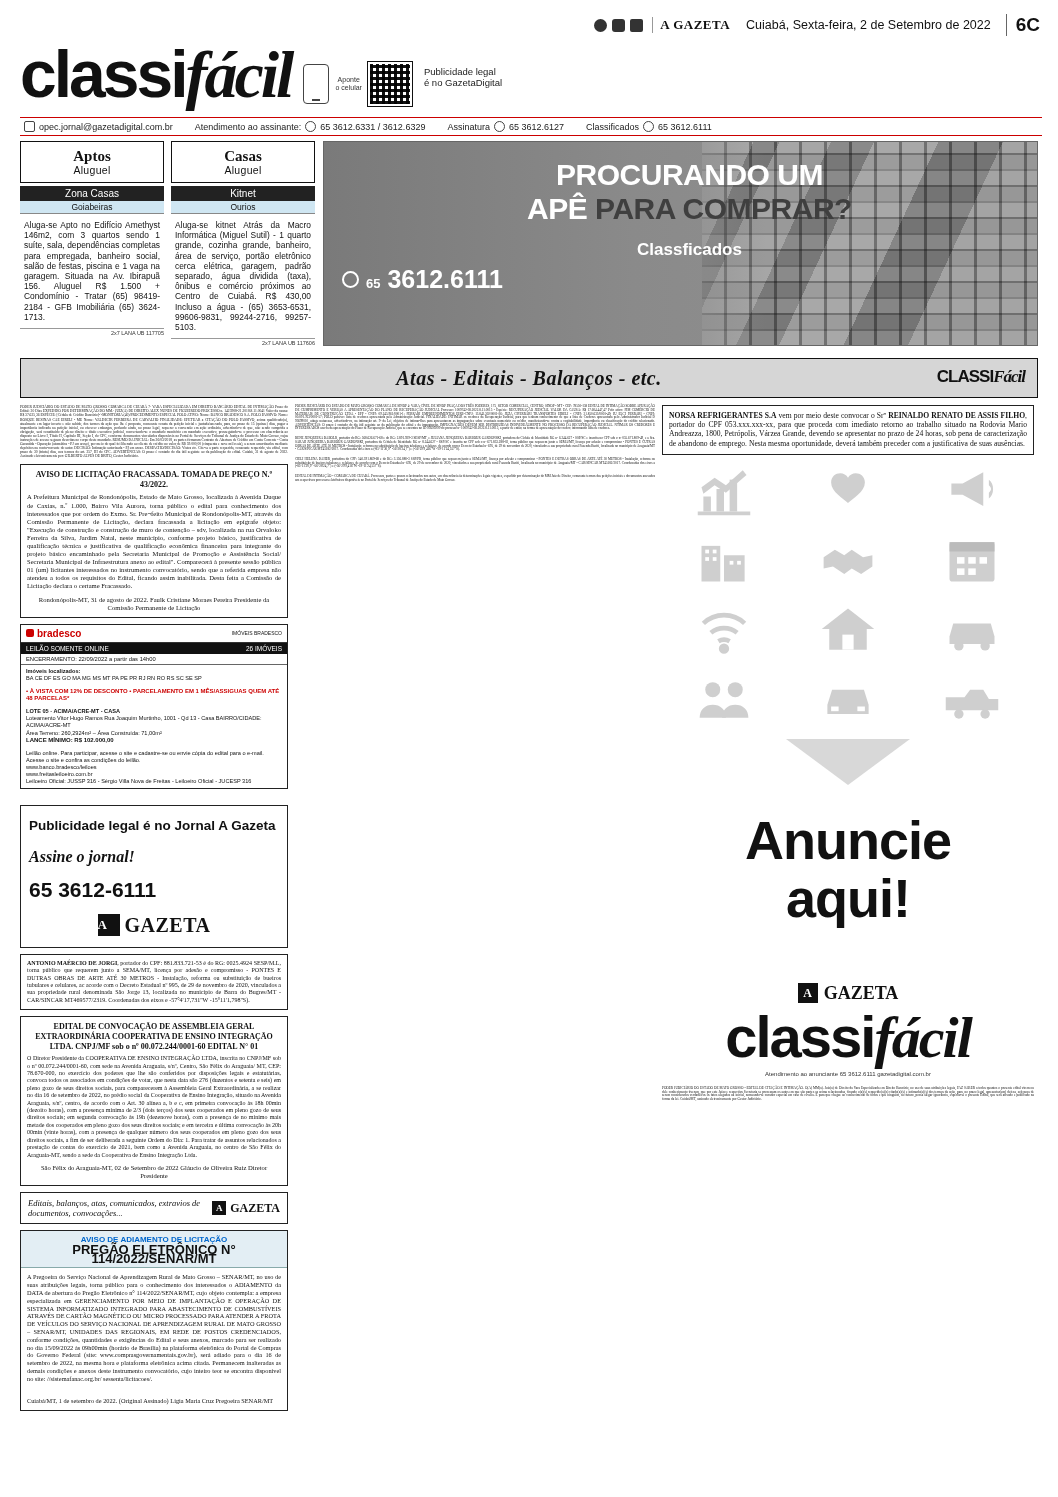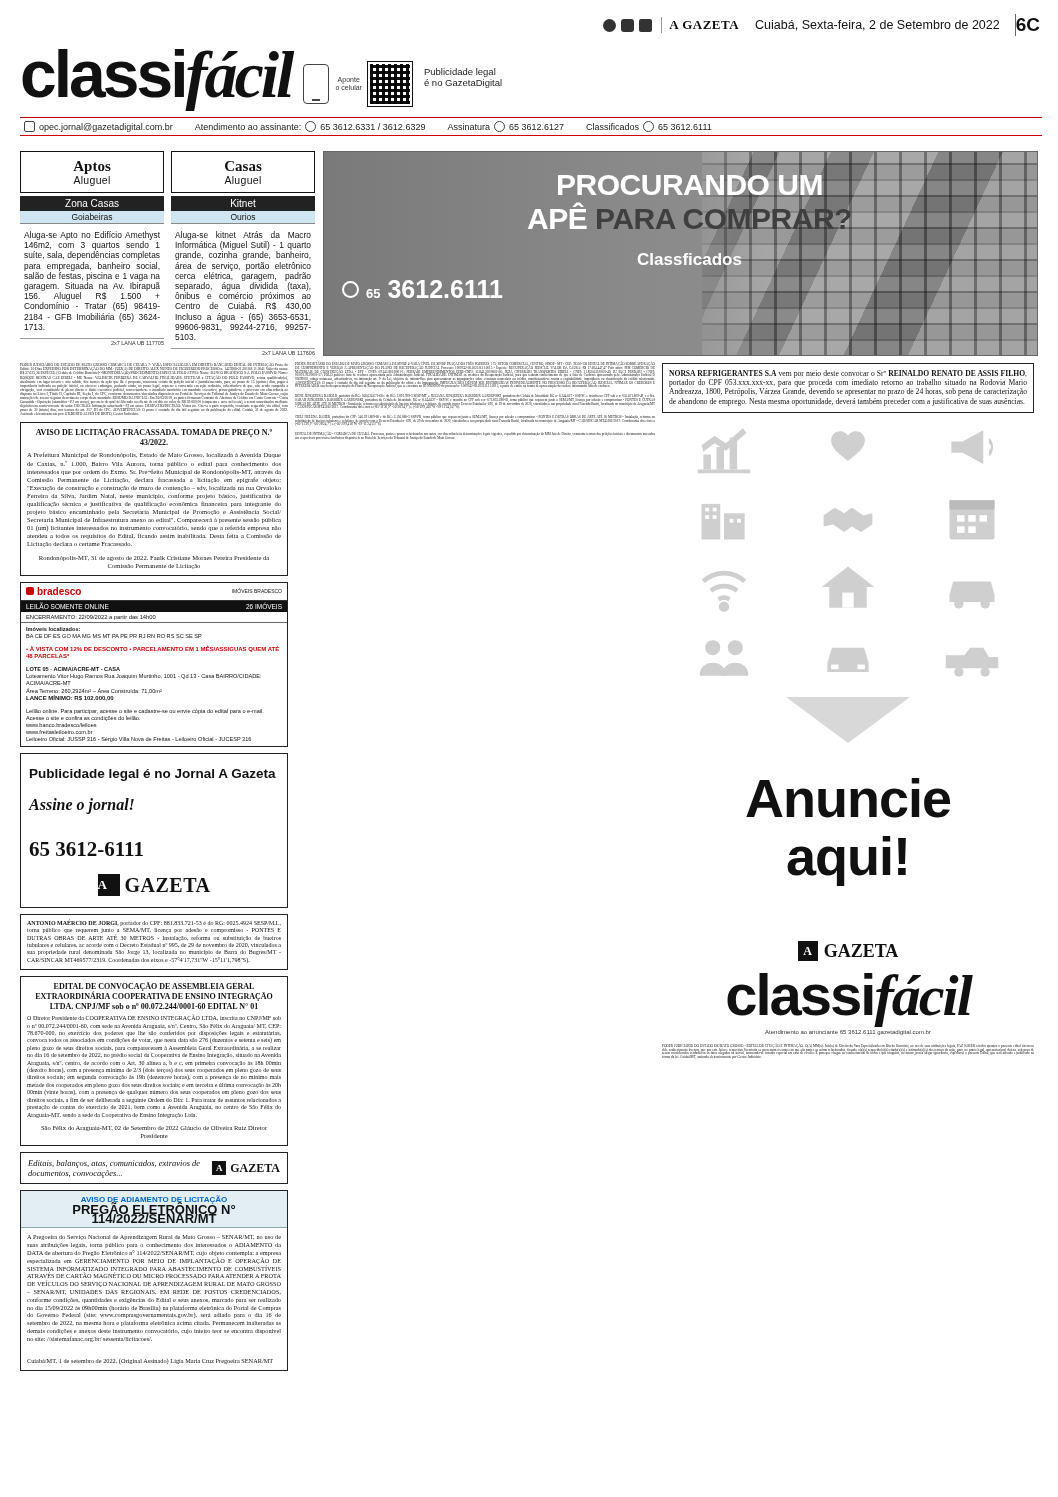--- a/index.html
+++ b/index.html
@@ -14,21 +14,21 @@
   .page { position:relative; width:1058px; height:1497px; padding:0 14px; }
 
   
   .topbar { display:flex; justify-content:flex-end; align-items:center; gap:6px; padding:14px 4px 2px 0; font-family:"Liberation Sans", sans-serif; }
   .social { display:flex; gap:5px; align-items:center; }
   .sicon { width:13px; height:13px; border-radius:50%; background:#333; display:inline-block; position:relative; }
   .sicon.ig { border-radius:3px; background:#333; }
   .sicon.fb { border-radius:2px; background:#333; }
   .masthead-mini { font-family:"Liberation Serif", serif; font-weight:bold; font-size:13px; letter-spacing:.5px; border-left:1px solid #999; padding-left:7px; margin-left:3px; }
   .dateline { font-size:12.5px; margin-left:10px; }
-  .pagenum { font-weight:bold; font-size:19px; border-left:1px solid #666; margin-left:9px; }
+  .pagenum { font-weight:bold; font-size:19px; border-left:1px solid #666; padding-left:9px; margin-left:9px; }
 
   
   .logorow { display:flex; align-items:flex-start; gap:12px; padding:2px 0 0 6px; }
   .logo { font-size:66px; line-height:68px; letter-spacing:-3px; white-space:nowrap; }
   .logo .classi { font-family:"Liberation Sans", sans-serif; font-weight:bold; color:#111; }
   .logo .facil { font-family:"Liberation Serif", serif; font-style:italic; font-weight:bold; color:#111; }
   .phonebox { display:flex; align-items:center; gap:6px; margin-top:22px; }
   .phone-ico { width:26px; height:40px; border:1.5px solid #444; border-radius:4px; position:relative; }
   .phone-ico:after { content:""; position:absolute; left:50%; bottom:2px; width:8px; height:2px; background:#444; transform:translateX(-50%); }
   .aponte { font-family:"Liberation Sans", sans-serif; font-size:7px; text-align:center; line-height:8px; color:#333; }
@@ -38,21 +38,21 @@
     background-blend-mode:multiply; border:2px solid #fff; outline:1px solid #111; }
   .publi { font-family:"Liberation Sans", sans-serif; font-size:9.5px; line-height:11px; margin-top:26px; color:#222; }
 
   
   .contactstrip { display:flex; align-items:center; gap:22px; border-top:1.5px solid #c00; border-bottom:1.5px solid #c00; margin:8px 2px 0 6px; padding:3px 4px; font-family:"Liberation Sans", sans-serif; font-size:9px; color:#222; }
   .cs-item { display:flex; align-items:center; gap:4px; }
   .cs-ico { width:11px; height:11px; border-radius:50%; border:1.3px solid #444; display:inline-block; }
   .cs-ico.mail { border-radius:2px; }
 
   
-  .adrow { display:flex; gap:8px; margin:15px 6px 0 6px; }
+  .adrow { display:flex; gap:8px; margin:5px 6px 0 6px; }
   .smallads { display:flex; gap:7px; }
   .adcol { width:144px; }
   .adhead { border:1.4px solid #111; text-align:center; padding:7px 2px 6px; }
   .adhead .h1 { font-family:"Liberation Serif", serif; font-weight:bold; font-size:15px; line-height:15px; }
   .adhead .h2 { font-family:"Liberation Sans", sans-serif; font-size:10.5px; letter-spacing:.3px; }
   .adsub { background:#222; color:#fff; font-family:"Liberation Sans", sans-serif; font-size:10px; text-align:center; padding:2px 0; margin-top:3px; }
   .adsub2 { background:#cfe6f2; font-family:"Liberation Sans", sans-serif; font-size:8.5px; text-align:center; padding:1px 0; border-bottom:1px solid #888; }
   .adbody { font-family:"Liberation Sans", sans-serif; font-size:8.4px; line-height:10.2px; text-align:justify; padding:6px 4px 2px; }
   .adtag { font-family:"Liberation Sans", sans-serif; font-size:5.5px; text-align:right; color:#333; border-top:1px solid #999; margin-top:4px; padding-top:1px; }
 
@@ -97,37 +97,37 @@
   .notice-b { font-size:6.6px; line-height:8.1px; text-align:justify; }
   .notice-b.small { font-size:6px; line-height:7.4px; }
   .sig { text-align:center; font-size:6.6px; line-height:8.2px; margin-top:5px; }
 
   
   .norsa { border:1px solid #222; padding:5px 6px 6px; }
   .norsa .b { font-size:7.6px; line-height:9.1px; text-align:justify; }
   .norsa .b b { font-weight:bold; }
 
   
-  .auction { border:1px solid #222; margin-bottom:6px; }
+  .auction { border:1px solid #222; margin-bottom:16px; }
   .auc-head { display:flex; align-items:center; justify-content:space-between; padding:3px 5px; border-bottom:1px solid #333; }
   .auc-brand { font-family:"Liberation Sans", sans-serif; font-weight:bold; font-size:10px; color:#c00; }
   .auc-brand .sq { display:inline-block; width:8px; height:8px; background:#c00; border-radius:2px; margin-right:3px; }
   .auc-right { font-family:"Liberation Sans", sans-serif; font-size:5px; text-align:right; line-height:6px; }
   .auc-bar { background:#111; color:#fff; font-family:"Liberation Sans", sans-serif; font-size:6.5px; padding:2px 5px; display:flex; justify-content:space-between; }
   .auc-bar2 { font-family:"Liberation Sans", sans-serif; font-size:5.8px; padding:2px 5px; border-bottom:1px solid #666; }
   .auc-body { font-family:"Liberation Sans", sans-serif; font-size:5.6px; line-height:7px; padding:3px 5px; }
   .auc-red { color:#c00; font-weight:bold; font-size:6px; }
   .auc-lote { font-size:5.6px; line-height:7.2px; }
   .auc-min { font-weight:bold; font-size:6px; }
 
   
   .housead { border:1px solid #222; text-align:left; padding:12px 8px 10px; margin-bottom:6px; }
   .housead .l1 { font-family:"Liberation Sans", sans-serif; font-weight:bold; font-size:13.5px; line-height:16px; }
   .housead .l2 { font-family:"Liberation Serif", serif; font-style:italic; font-weight:bold; font-size:16px; margin-top:14px; }
-  .housead .l3 { font-family:Liberation Serif, serif; font-weight:bold; font-size:21px; margin-top:23px; }
+  .housead .l3 { font-family:Liberation Sans, sans-serif; font-weight:bold; font-size:21px; margin-top:12px; }
   .housead .gz { display:flex; align-items:center; justify-content:center; gap:5px; margin-top:12px; }
   .housead .gz .sq { width:22px; height:22px; background:#111; color:#fff; font-family:"Liberation Serif", serif; font-weight:bold; font-size:13px; line-height:22px; }
   .housead .gz .nm { font-family:"Liberation Serif", serif; font-weight:bold; font-size:20px; letter-spacing:.5px; }
 
   
   .editais-strip { border:1px solid #222; padding:5px 7px; display:flex; align-items:center; justify-content:space-between; margin-bottom:6px; }
   .editais-strip .t { font-family:"Liberation Serif", serif; font-style:italic; font-size:8.5px; line-height:10px; }
   .editais-strip .gz { display:flex; align-items:center; gap:4px; }
   .editais-strip .gz .sq { width:14px; height:14px; background:#111; color:#fff; font-family:"Liberation Serif", serif; font-weight:bold; font-size:9px; line-height:14px; text-align:center; }
   .editais-strip .gz .nm { font-family:"Liberation Serif", serif; font-weight:bold; font-size:12px; }
@@ -253,20 +253,24 @@
         <div class="l2"><span>APÊ</span><span class="grey"> PARA COMPRAR?</span></div>
         <div class="cls">Classficados</div>
         <div class="tel">
           <span class="circ"></span>
           <span class="num"><small>65</small> <span>3612.6111</span></span>
         </div>
       </div>
     </div>
   </div>
 
+  <div class="sectionbar">
+    <div class="t">Atas - Editais - Balanços - etc.</div>
+    <div class="mini"><span class="a">CLASSI</span><span class="b">Fácil</span></div>
+  </div>
 
   <div class="main">
 
     <div class="col col1">
       <div class="legalblock">PODER JUDICIÁRIO DO ESTADO DE MATO GROSSO COMARCA DE CUIABÁ 7ª VARA ESPECIALIZADA EM DIREITO BANCÁRIO EDITAL DE INTIMAÇÃO Prazo do Edital: 30 Dias EXPEDIDO POR DETERMINAÇÃO DO MM.ª JUIZ(A) DE DIREITO ALEX NUNES DE FIGUEIREDO PROCESSO n. 1423908-21.2018.8.11.0041 Valor da causa: R$ 37.625,36 ESPÉCIE: [Cédula de Crédito Bancário]-&gt;MONITÓRIA (40)/PROCEDIMENTO ESPECIAL POLO ATIVO: Nome: BANCO BRADESCO S.A. POLO PASSIVO: Nome: BOSQUE RESINAS CAE EIRELI - ME Nome: VALDECIR FERREIRA DE CARVALHO FINALIDADE: EFETUAR a CITAÇÃO DO POLO PASSIVO, acima qualificado(a), atualmente em lugar incerto e não sabido, dos termos da ação que lhe é proposta, consoante consta da petição inicial e juntada/anexada, para, no prazo de 15 (quinze) dias, pagar a importância indicada na petição inicial, ou oferecer embargos, podendo ainda, no prazo legal, requerer a conversão em ação ordinária, advertindo-o de que, não sendo cumprida a obrigação, será constituído de pleno direito o título executivo judicial, convertendo-se o mandado monitório em mandado executivo, prosseguindo-se o processo em observância ao disposto no Livro I, Título II, Capítulo III, Seção I, do CPC, conforme documentos vinculados disponíveis no Portal de Serviços do Tribunal de Justiça do Estado de Mato Grosso, cujas instruções de acesso seguem descritas no corpo deste mandado. RESUMO DA INICIAL: Em 26/03/2018, as partes firmaram Contrato de Abertura de Crédito em Conta Corrente - Conta Garantida - Operação (atomática - PJ em aroso), por meio do qual foi liberado ao cliente de crédito no valor de R$ 59.000,00 (cinquenta e nove mil reais), a serem amortizados mediante depósitos na conta-corrente do autor. DECISÃO: Intimação autorizada - PJ em aroso. DESPACHO/DECISÃO: Vistos etc. Cite-se a parte requerida, consoante requerido, via edital, com prazo de 30 (trinta) dias, nos termos do art. 257, III do CPC. ADVERTÊNCIAS: O prazo é contado do dia útil seguinte ao da publicação do edital. Cuiabá, 31 de agosto de 2022. Assinado eletronicamente por: GILBERTO ALVES DE BRITO, Gestor Judiciário.</div>
 
       <div class="boxed mt6">
         <div class="notice-h">AVISO DE LICITAÇÃO FRACASSADA.
 TOMADA DE PREÇO N.º 43/2022.</div>
         <div class="notice-b">A Prefeitura Municipal de Rondonópolis, Estado de Mato Grosso, localizada à Avenida Duque de Caxias, n.º 1.000, Bairro Vila Aurora, torna público o edital para conhecimento dos interessados que por ordem do Exmo. Sr. Pre¬feito Municipal de Rondonópolis-MT, através da Comissão Permanente de Licitação, declara fracassada a licitação em epígrafe objeto: "Execução de construção e construção de muro de contenção – sdv, localizada na rua Orvaloko Ferreira da Silva, Jardim Natal, neste município, conforme projeto básico, justificativa de qualificação técnica e justificativa de qualificação econômica financeira para integrante do projeto básico encaminhado pela Secretaria Municipal de Promoção e Assistência Social/ Secretaria Municipal de Infraestrutura anexo ao edital". Comparecerá à presente sessão pública 01 (um) licitantes interessados no instrumento convocatório, sendo que a referida empresa não atendeu a todos os requisitos do Edital, ficando assim inabilitada. Desta feita a Comissão de Licitação declara o certame Fracassado.</div>

